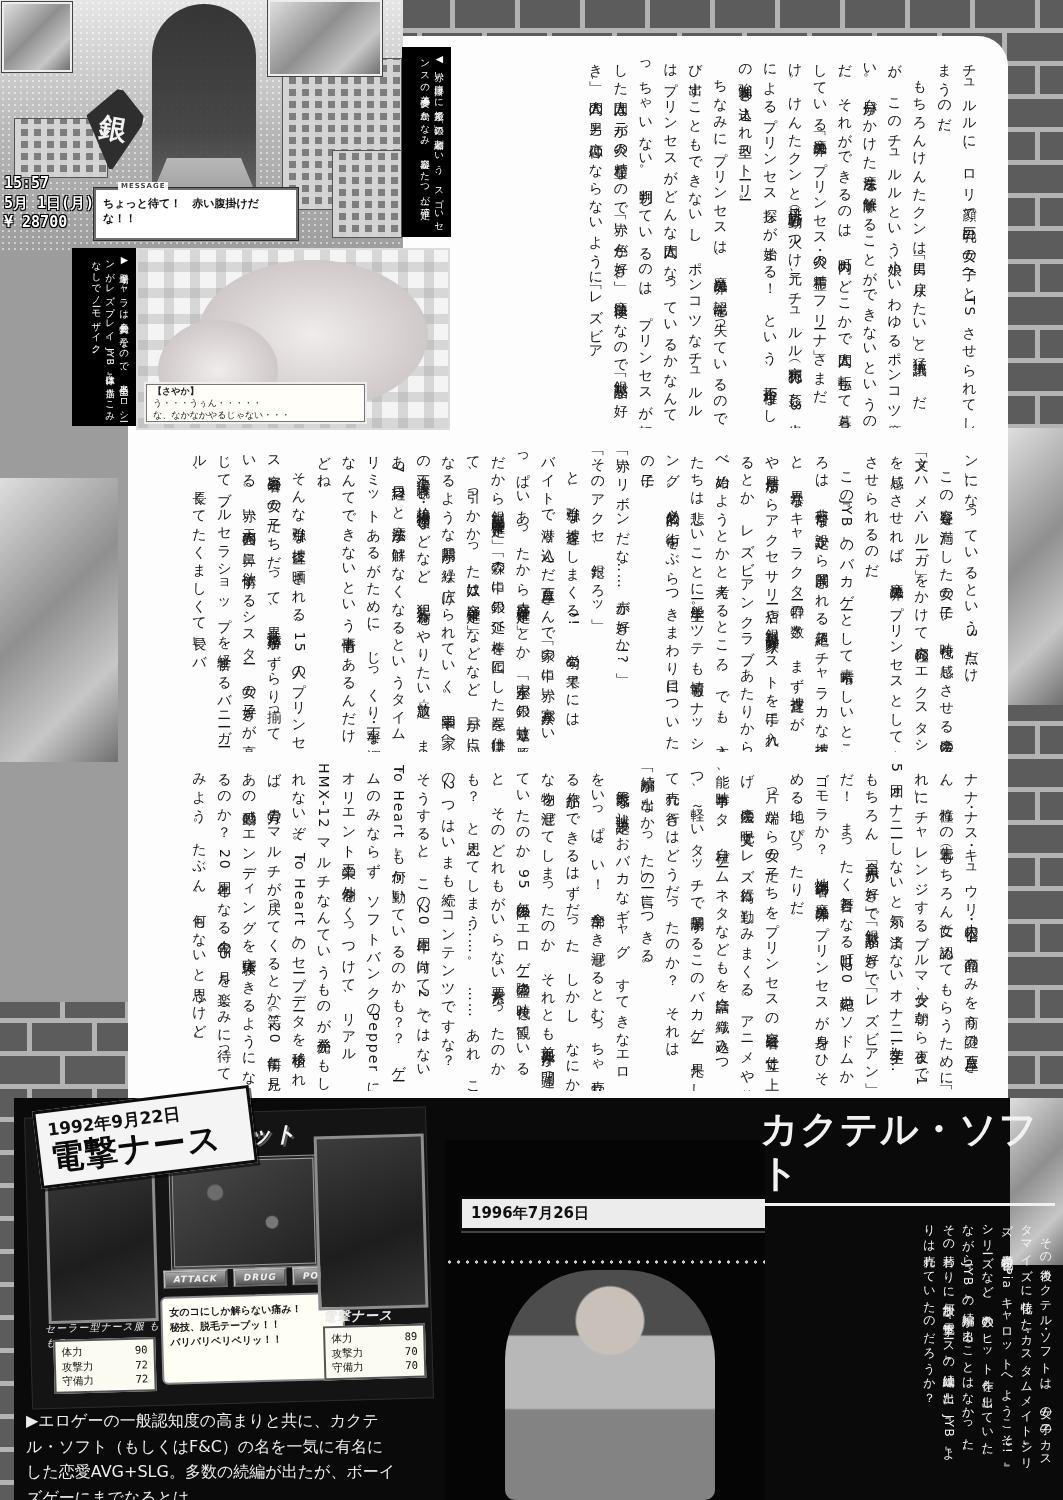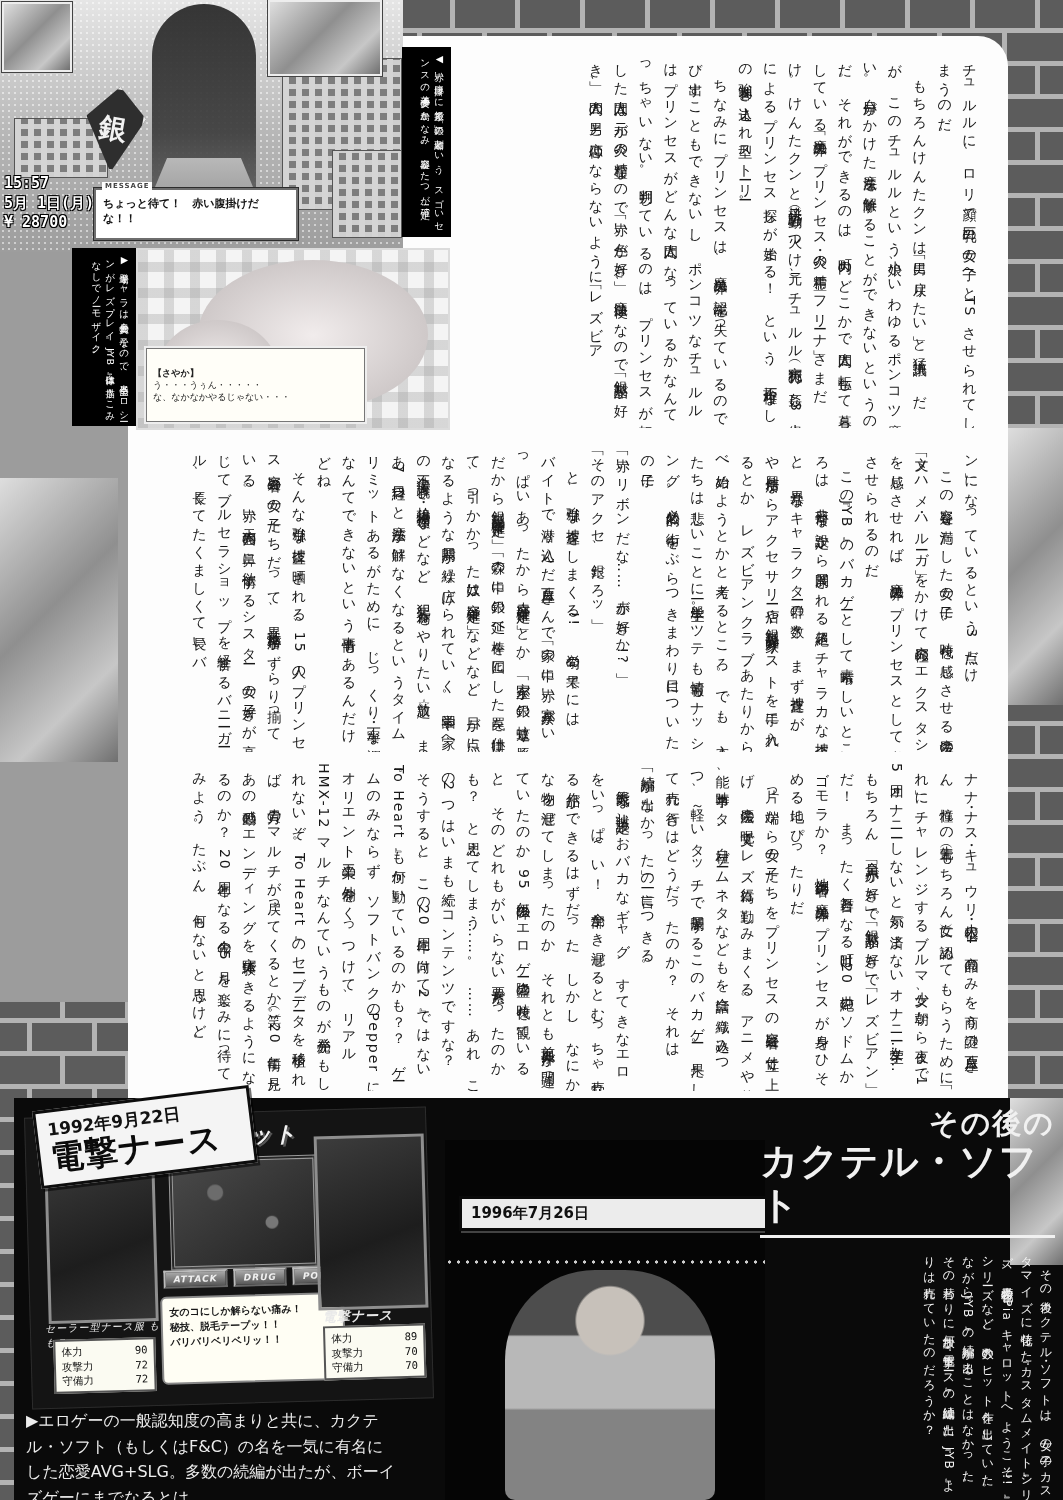--- a/index.html
+++ b/index.html
@@ -61,36 +61,36 @@
   .banner{position:absolute;left:82px;top:86px;width:56px;height:80px;
           background:#2e2e2e;border:3px solid #e9e9e9;transform:rotate(10deg);
           clip-path:polygon(50% 0,100% 32%,58% 100%,4% 40%);
           display:flex;align-items:center;justify-content:center;}
   .banner span{color:#f3f3f3;font-size:28px;font-weight:bold;}
   .status{position:absolute;left:4px;top:174px;color:#fff;font-weight:bold;font-size:15px;
           line-height:1.3;text-shadow:1px 1px 0 #000,-1px -1px 0 #000,1px -1px 0 #000,-1px 1px 0 #000;
           font-family:"DejaVu Sans Mono",monospace;}
   .msgwin{position:absolute;left:94px;top:188px;width:200px;height:48px;background:#fff;
           border:2px solid #6e6e6e;box-shadow:0 0 0 1px #2c2c2c;}
-  .msgwin .tag{position:absolute;top:-8px;left:6px;background:#fff;color:#444;font-size:7px;
+  .msgwin .tag{position:absolute;top:-8px;left:22px;background:#fff;color:#444;font-size:7px;
           letter-spacing:1px;padding:0 3px;font-weight:bold;}
   .msgwin .txt{padding:6px 7px;font-size:11px;font-weight:bold;color:#111;}
 
   
   .shot2{position:absolute;left:136px;top:248px;width:310px;height:178px;overflow:hidden;
          background:
            repeating-linear-gradient(0deg,rgba(160,160,160,.35) 0 10px,transparent 10px 26px),
            repeating-linear-gradient(90deg,rgba(160,160,160,.35) 0 10px,transparent 10px 26px),
            #f4f4f4;
          border:2px solid #dcdcdc;}
   .blob{position:absolute;border-radius:50%;background:radial-gradient(#f1ecec,#cfc9c9 70%,#b3adad);}
   .blob1{left:60px;top:10px;width:230px;height:150px;}
   .blob2{left:20px;top:70px;width:120px;height:100px;}
   .scene-dlg{position:absolute;left:8px;bottom:6px;width:205px;background:#fffef8;
-             border:1px solid #777;box-shadow:0 0 0 2px #eee;padding:18px 6px;
+             border:1px solid #777;box-shadow:0 0 0 2px #eee;padding:0 6px;
              font-size:9px;line-height:1.35;color:#222;}
   .scene-dlg .spk{font-weight:bold;}
 
   
   .nurse-wrap{position:absolute;left:28px;top:1112px;width:400px;height:290px;
               background:#141414;border:1px solid #2c2c2c;transform:rotate(-1.6deg);}
   .nurse-label{position:absolute;left:36px;top:1098px;width:192px;background:#f4f4f4;
                border:3px solid #0d0d0d;transform:rotate(-7deg);padding:6px 10px 8px;
                box-shadow:2px 3px 0 rgba(0,0,0,.55);z-index:6;}
   .nurse-label .d{font-size:17px;font-weight:bold;color:#111;}
@@ -1132,21 +1132,20 @@
 
   <div class="pia-wrap">
     <div class="pia-lace"></div>
     <div class="maid-ph"></div>
     <div class="pia-label">
       <div class="d">1996年7月26日</div>
     </div>
   </div>
 
   <div class="aftermath">
-    <div class="t1">その後の</div>
     <div class="t2">カクテル・ソフト</div>
     <div class="rule"></div>
     <div class="body">　その後カクテル・ソフトは、女の子のカスタマイズに特化した『カスタムメイト』シリーズ、恋愛特化の『Piaキャロットへようこそ!!』シリーズなど、数々のヒット作を出していた。残念ながら『JYB』の続編が出ることはなかった。その替わりに何故か『電撃ナース』の続編は出た。『JYB』よりは売れていたのだろうか？</div>
   </div>
 
   <div class="bottom-caption">▶エロゲーの一般認知度の高まりと共に、カクテル・ソフト（もしくはF&amp;C）の名を一気に有名にした恋愛AVG+SLG。多数の続編が出たが、ボーイズゲーにまでなるとは……。</div>
 
 </div>
 
 </body></html>

